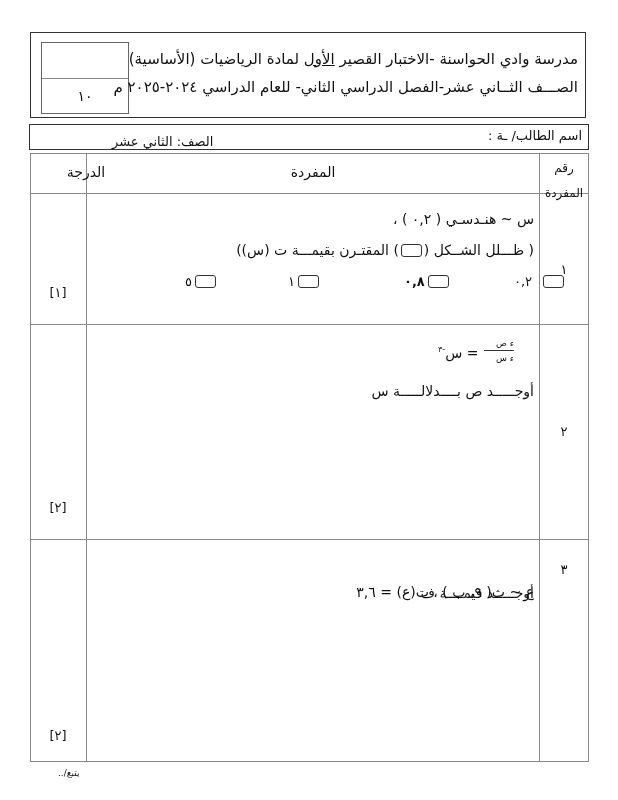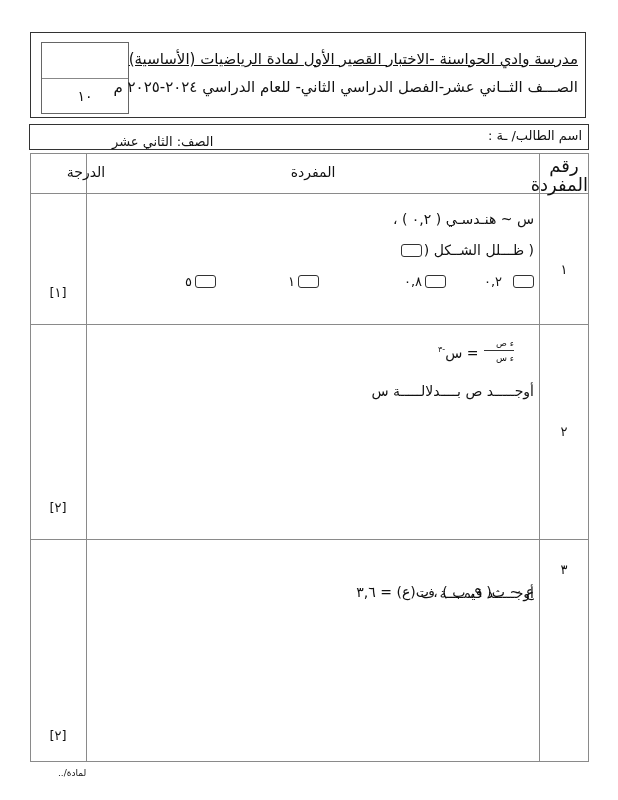--- a/index.html
+++ b/index.html
@@ -36,54 +36,55 @@
     .footer { left: 58px; top: 768px; font-size: 9px; direction: rtl; }
   </style>
 </head>
 <body>
 
 <div class="abs header-box"></div>
 <div class="abs score-box">
   <div class="score-top"></div>
   <div class="score-val">١٠</div>
 </div>
-<div class="abs hdr-line" style="top:50px;text-decoration:underline;"><span>مدرسة وادي الحواسنة -الاختبار القصير </span><u>الأول</u><span> لمادة الرياضيات (الأساسية)</span></div>
+<div class="abs hdr-line" style="top:50px;"><span>مدرسة وادي الحواسنة -الاختبار القصير </span><u>الأول</u><span> لمادة الرياضيات (الأساسية)</span></div>
 <div class="abs hdr-line" style="top:78px;">الصـــف الثــاني عشر-الفصل الدراسي الثاني- للعام الدراسي  ٢٠٢٤-٢٠٢٥ م</div>
 
 <div class="abs name-box">
   <span class="abs name-label">اسم الطالب/ ـة :</span>
   <span class="abs class-label">الصف: الثاني عشر</span>
 </div>
 
 <div>
   <div class="tbl-line-h" style="left:30px; top:153px; width:558px;"></div>
   <div class="tbl-line-h" style="left:30px; top:193px; width:558px;"></div>
   <div class="tbl-line-h" style="left:30px; top:324px; width:558px;"></div>
   <div class="tbl-line-h" style="left:30px; top:539px; width:558px;"></div>
   <div class="tbl-line-h" style="left:30px; top:761px; width:558px;"></div>
   <div class="tbl-line-v" style="left:30px; top:153px; height:609px;"></div>
   <div class="tbl-line-v" style="left:86px; top:153px; height:609px;"></div>
   <div class="tbl-line-v" style="left:539px; top:153px; height:609px;"></div>
   <div class="tbl-line-v" style="left:588px; top:153px; height:609px;"></div>
 
-  <div class="th" style="left:540px; top:156px; width:48px; font-size:18px; line-height:19px;">رقم المفردة</div>
+  <div class="th" style="left:540px; top:156px; width:48px; font-size:12px; line-height:25px;">رقم المفردة</div>
   <div class="th" style="left:87px; top:164px; width:452px;">المفردة</div>
   <div class="th" style="left:30px; top:164px; width:56px;padding-left:28px;">الدرجة</div>
 
   <div class="num" style="top:262px;">١</div>
   <div class="q" style="top:211px;margin-left:25px;">س ~ هنـدسـي ( ٠,٢ ) ،</div>
   <div class="q" style="top:242px; display:flex; align-items:center; gap:2px;">
     <span>(  ظـــلل الشــكل (</span>
     <span class="chk"></span>
+    <span>) المقتـرن  بقيمـــة ت (س))</span>
   </div>
-  <div class="opt" style="left:484px;gap:11px;">
+  <div class="opt" style="left:514px;gap:11px;">
       <span class="chk"></span>
       <span>٠,٢</span>
     </div>
-  <div class="opt" style="left:404px;">
+  <div class="opt" style="left:404px;font-weight:bold;">
       <span class="chk"></span>
       <span>٠,٨</span>
     </div>
   <div class="opt" style="left:288px;">
       <span class="chk"></span>
       <span>١</span>
     </div>
   <div class="opt" style="left:185px;">
       <span class="chk"></span>
       <span>٥</span>
@@ -101,13 +102,13 @@
   </div>
   <div class="q" style="top:383px;">أوجـــــد ص بــــدلالـــــة س</div>
   <div class="grade" style="top:500px;">[٢]</div>
 
   <div class="num" style="top:562px;">٣</div>
   <div class="q" style="top:556px;margin-top:28px;">ع ~  ث( ٩، ب ) ، ت(ع) = ٣,٦</div>
   <div class="q" style="top:585px;">أوجـــــد قيمــــة ف</div>
   <div class="grade" style="top:728px;">[٢]</div>
 </div>
 
-<div class="abs footer">لمادة/..</div>
+<div class="abs footer">يتبع/..</div>
 
 </body></html>

